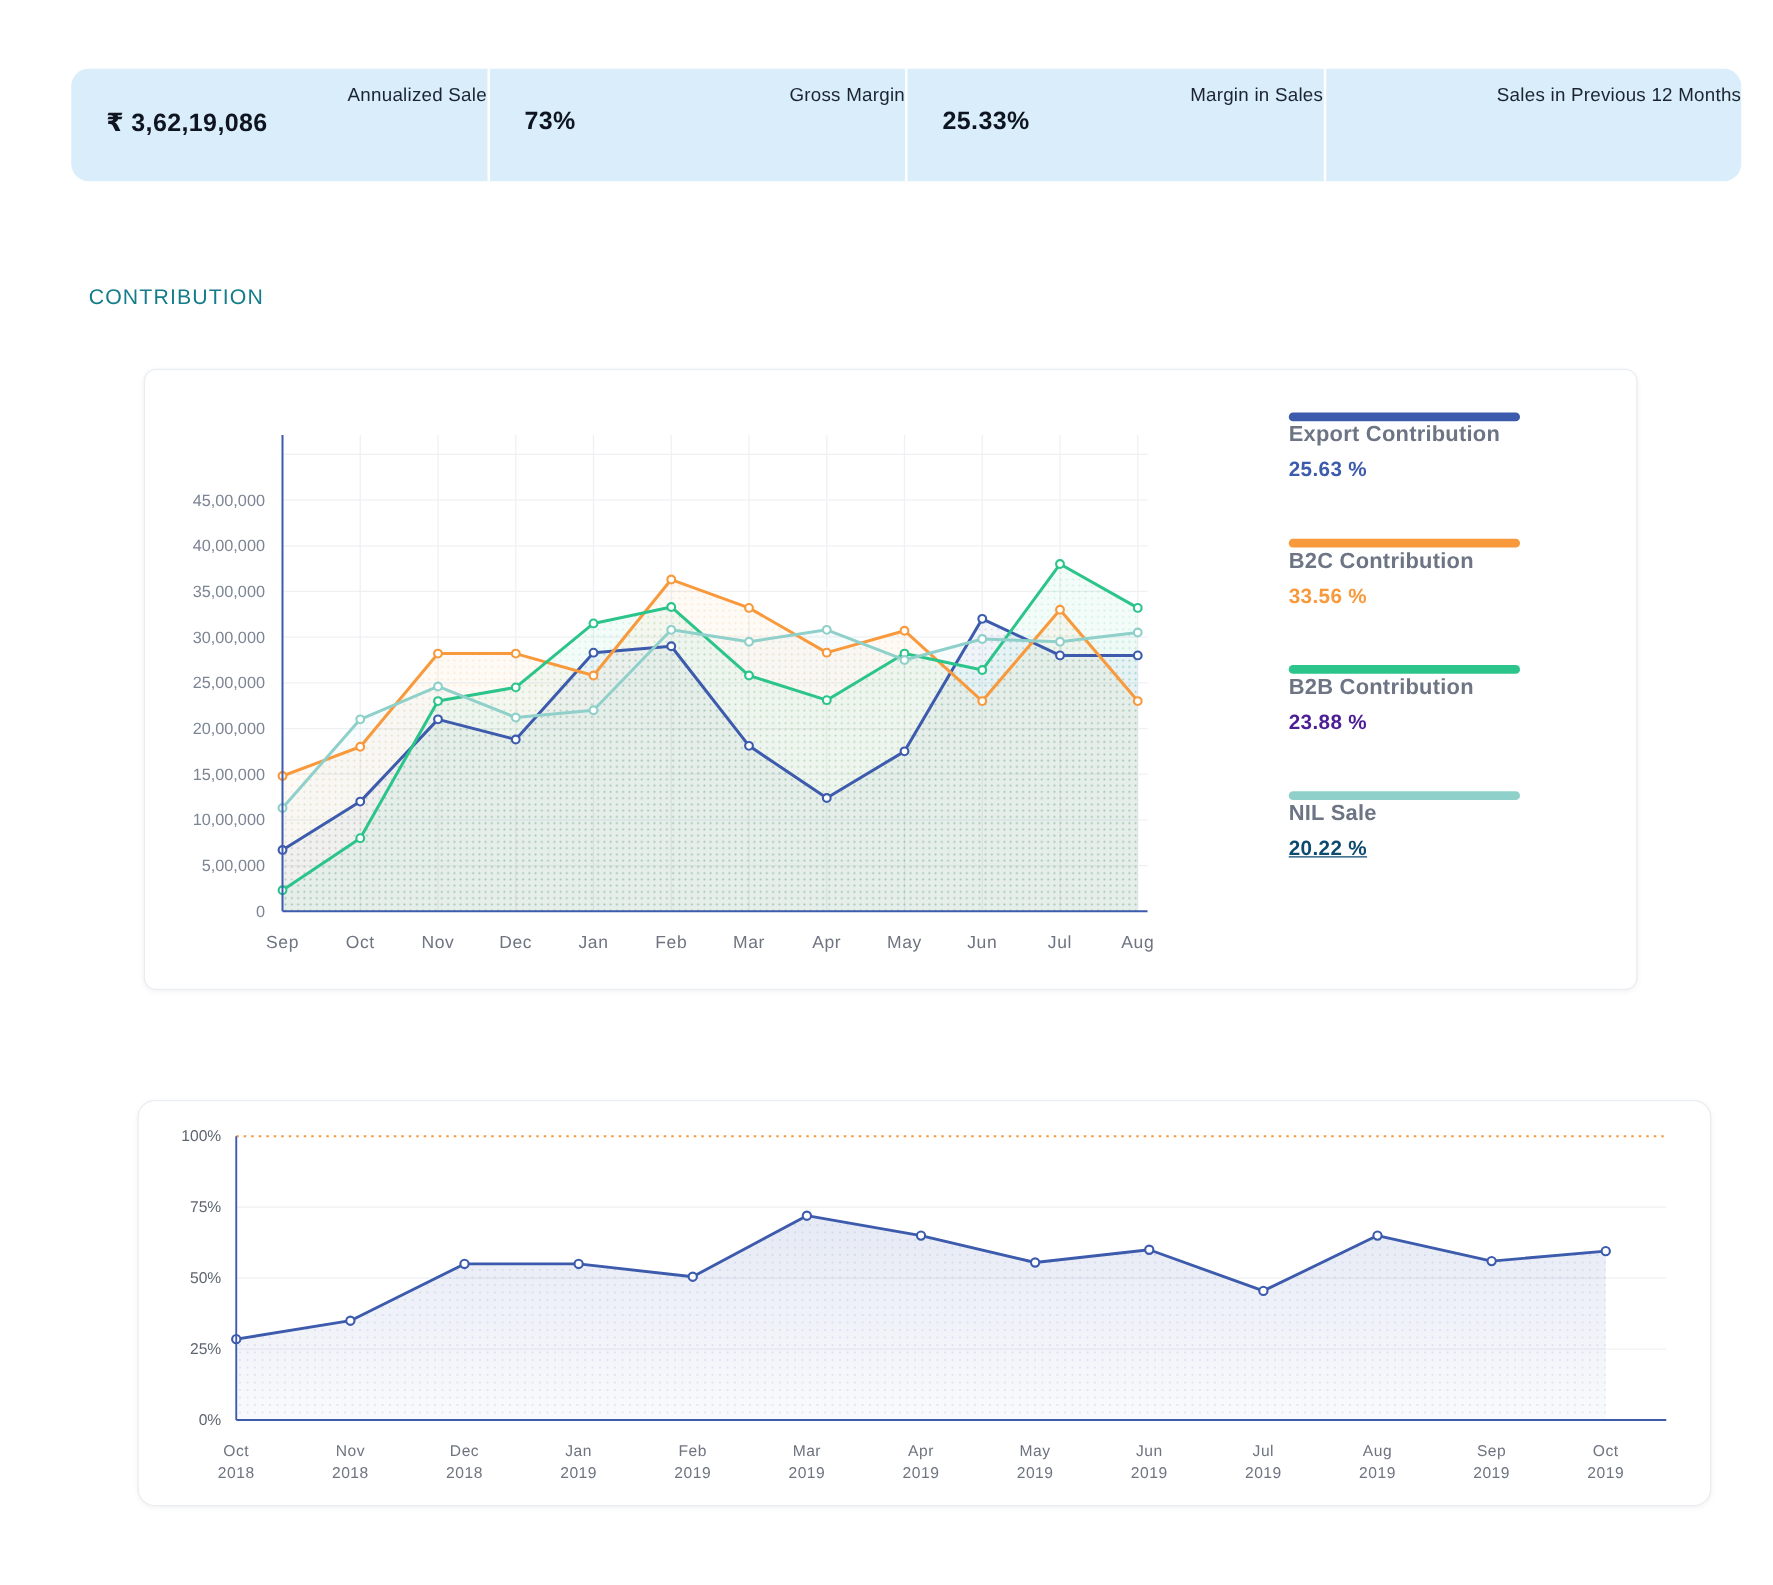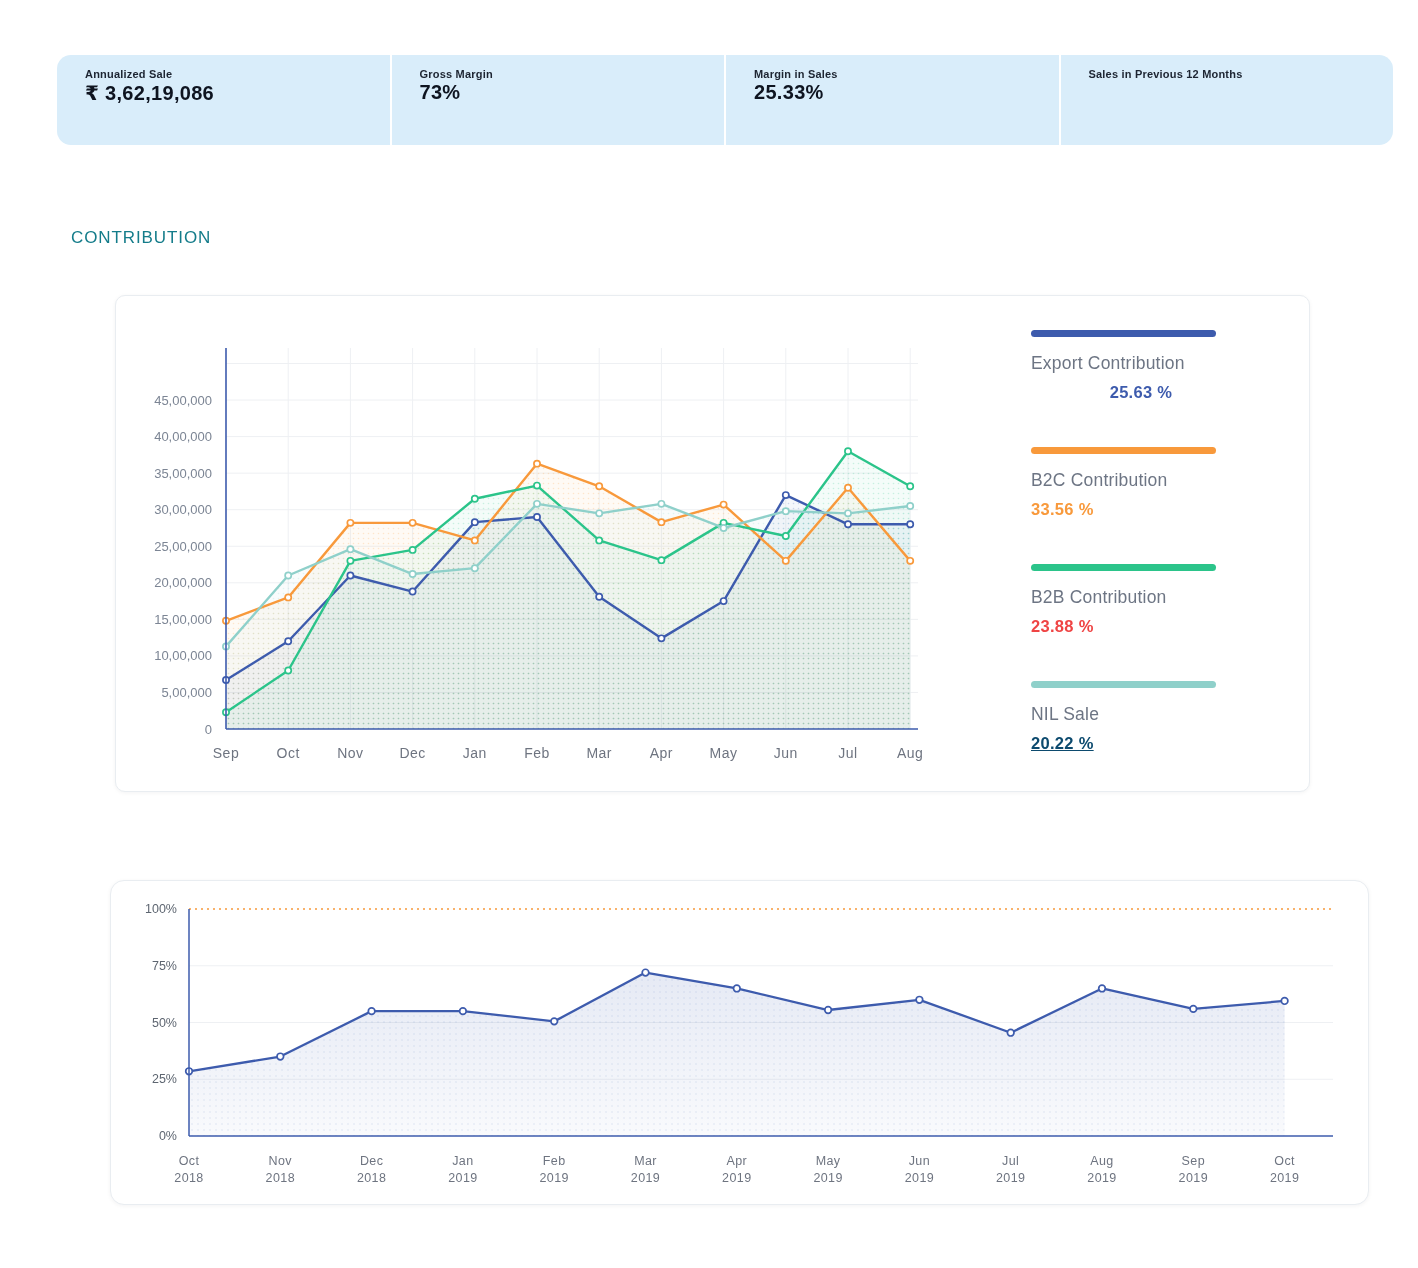--- a/index.html
+++ b/index.html
@@ -2,37 +2,37 @@
 <html><head>
 <meta charset="utf-8">
 <style>
   html,body{margin:0;padding:0;background:#ffffff;}
   body{width:1418px;height:1268px;position:relative;font-family:"Liberation Sans","DejaVu Sans",sans-serif;color:#10151f;overflow:hidden;}
 
   
   .stats-bar{position:absolute;left:57px;top:55px;width:1336px;height:90px;background:#d9edfa;border-radius:14px;display:flex;}
   .stat-item{flex:1;padding:13px 0 0 28px;border-right:2px solid #ffffff;box-sizing:border-box;}
   .stat-item:last-child{border-right:none;}
-  .stat-label{font-size:11px;font-weight:700;color:#1c2431;letter-spacing:.2px;}
+  .stat-label{font-size:15px;font-weight:400;color:#1c2431;letter-spacing:.2px;text-align:right;}
   .stat-value{margin-top:1px;font-size:20px;font-weight:700;color:#0e1420;letter-spacing:.3px;}
 
   
   .section-title{position:absolute;left:71px;top:228px;font-size:17px;font-weight:400;letter-spacing:.9px;color:#147c8a;}
 
   
   .card{position:absolute;background:#fff;border:1px solid #e9edf1;border-radius:10px;box-shadow:0 1px 4px rgba(16,24,40,.05);}
   .card.contribution{left:115px;top:295px;width:1193px;height:495px;}
   .card.growth{left:110px;top:880px;width:1257px;height:323px;border-radius:14px;}
   .card svg{position:absolute;left:0;top:0;}
 
   
   .legend{position:absolute;left:915px;top:34px;width:220px;}
   .legend-item{margin-bottom:45px;cursor:pointer;}
   .legend-bar{width:185px;height:7px;border-radius:4px;}
-  .legend-label{margin-top:16px;font-size:17.5px;font-weight:400;color:#6d7584;letter-spacing:.2px;}
+  .legend-label{font-size:17.5px;font-weight:700;color:#6d7584;letter-spacing:.2px;}
   .legend-value{margin-top:9px;font-size:16.5px;font-weight:700;letter-spacing:.3px;}
 
   svg text{font-family:"Liberation Sans","DejaVu Sans",sans-serif;}
 </style>
 </head>
 <body>
 
 <div class="stats-bar">
     <div class="stat-item">
       <div class="stat-label">Annualized Sale</div>
@@ -182,31 +182,31 @@
       <text x="545.4000000000001" y="462" text-anchor="middle" font-size="14" letter-spacing="0.5" fill="#6E7480">Apr</text>
       <text x="607.6" y="462" text-anchor="middle" font-size="14" letter-spacing="0.5" fill="#6E7480">May</text>
       <text x="669.8000000000001" y="462" text-anchor="middle" font-size="14" letter-spacing="0.5" fill="#6E7480">Jun</text>
       <text x="732" y="462" text-anchor="middle" font-size="14" letter-spacing="0.5" fill="#6E7480">Jul</text>
       <text x="794.2" y="462" text-anchor="middle" font-size="14" letter-spacing="0.5" fill="#6E7480">Aug</text>
     </svg>
   <div class="legend">
       <div class="legend-item">
         <div class="legend-bar" style="background: rgb(61, 91, 173);"></div>
         <div class="legend-label">Export Contribution</div>
-        <div class="legend-value" style="color: rgb(61, 91, 173); text-align: center;">25.63 %</div>
+        <div class="legend-value" style="color: rgb(61, 91, 173);">25.63 %</div>
       </div>
       <div class="legend-item">
         <div class="legend-bar" style="background: rgb(248, 153, 59);"></div>
         <div class="legend-label">B2C Contribution</div>
         <div class="legend-value" style="color: rgb(248, 153, 59);">33.56 %</div>
       </div>
       <div class="legend-item">
         <div class="legend-bar" style="background: rgb(43, 196, 138);"></div>
         <div class="legend-label">B2B Contribution</div>
-        <div class="legend-value" style="color: #ef4444;">23.88 %</div>
+        <div class="legend-value" style="color: #4c1d95;">23.88 %</div>
       </div>
       <div class="legend-item">
         <div class="legend-bar" style="background: rgb(143, 208, 202);"></div>
         <div class="legend-label">NIL Sale</div>
         <div class="legend-value" style="color: #0c4a6e; text-decoration: underline;">20.22 %</div>
       </div>
     </div>
 </div>
 
 <div class="card growth">

